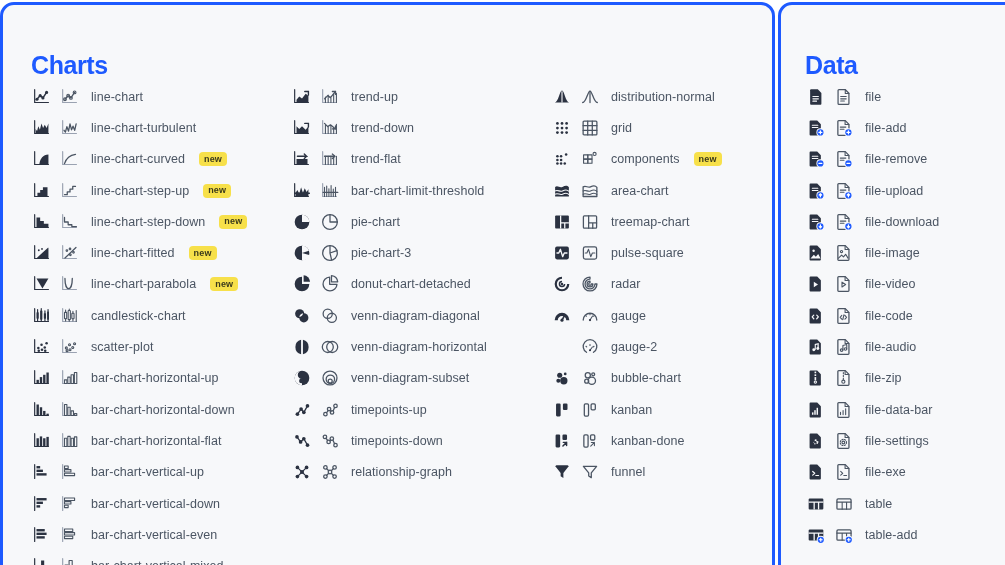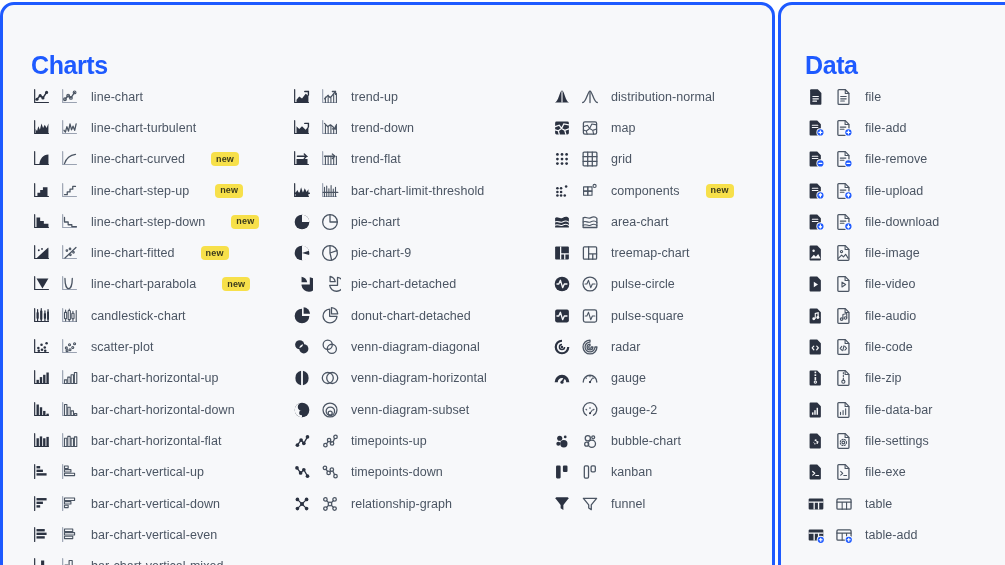--- a/index.html
+++ b/index.html
@@ -51,21 +51,21 @@
   .ico svg{display:block;}
   .ico-solid{margin-right:6px;}
   .ico-line{margin-right:10px;}
   .row-label{
     font-size:12.5px;
     color:#4b5563;
     white-space:nowrap;
     letter-spacing:0.05px;
   }
   .badge{
-    margin-left:26px;
+    margin-left:14px;
     background:#f7e04a;
     color:#3b3a1c;
     font-size:9px;
     font-weight:bold;
     letter-spacing:0.2px;
     padding:2.5px 5px 2.5px 5px;
     border-radius:4px;
     line-height:1;
     white-space:nowrap;
   }
@@ -538,36 +538,21 @@
               <path style="fill:#f7f8fa" d="M12 12V4a8 8 0 017.6 5.5z"></path>
               <path style="fill:#f7f8fa" d="M12 12l8.8 2.5A8 8 0 0112 20z"></path>
             </svg>
           </span>
           <span class="ico ico-line">
             <svg width="22" height="22" viewBox="0 0 24 24">
               <circle class="stroke" cx="12" cy="12" r="8"></circle>
               <path class="stroke" d="M12 12V4M12 12l7.5-2.6M12 12l1.8 7.8"></path>
             </svg>
           </span>
-          <span class="row-label">pie-chart-9</span>
-        </div>
-        <div class="row">
-          <span class="ico ico-solid">
-            <svg width="22" height="22" viewBox="0 0 24 24">
-              <path class="solid" d="M11 13a8 8 0 109-9v8h-9z" transform="translate(0.5,0.5)"></path>
-              <path class="solid" d="M19 3.2a7.6 7.6 0 016.2 6.2h-6.2z" transform="translate(-7.5,0.8)"></path>
-            </svg>
-          </span>
-          <span class="ico ico-line">
-            <svg width="22" height="22" viewBox="0 0 24 24">
-              <path class="stroke" d="M11.2 12.8a7.6 7.6 0 108.6-8.6v8.6z" transform="translate(0.4,0.6)"></path>
-              <path class="stroke" d="M12.4 3.6a7.6 7.6 0 015.6 5.6h-5.6z" transform="translate(-0.3,0.2)"></path>
-            </svg>
-          </span>
-          <span class="row-label">pie-chart-detached</span>
+          <span class="row-label">pie-chart-3</span>
         </div>
         <div class="row">
           <span class="ico ico-solid">
             <svg width="22" height="22" viewBox="0 0 24 24">
               <path class="solid" d="M12 4a8 8 0 108 8h-8z"></path>
               <path class="solid" d="M14 2.5a7.6 7.6 0 017 7h-7z" transform="translate(-0.2,0)"></path>
             </svg>
           </span>
           <span class="ico ico-line">
             <svg width="22" height="22" viewBox="0 0 24 24">
@@ -711,39 +696,20 @@
               <path style="fill:#f7f8fa" d="M11.4 5.6h1.2V18h-1.2z"></path>
             </svg>
           </span>
           <span class="ico ico-line">
             <svg width="22" height="22" viewBox="0 0 24 24">
               <path class="stroke" d="M4 18c4 0 5.5-12.5 8-12.5S16 18 20 18"></path>
               <path class="stroke" d="M12 5.8V18"></path>
             </svg>
           </span>
           <span class="row-label">distribution-normal</span>
-        </div>
-        <div class="row">
-          <span class="ico ico-solid">
-            <svg width="22" height="22" viewBox="0 0 24 24">
-              <rect class="solid" x="4.5" y="5" width="15" height="14" rx="1.6"></rect>
-              <g style="stroke:#f7f8fa;stroke-width:1.4;fill:none;stroke-linecap:round">
-                <path d="M4.5 10.5L9 9l2.5 3.5L8 15l-3.5-1M19.5 8.5L14 7.5 11.5 12.5 15 14.5l4.5-1.5M8 15l1 4M15 14.5l1.2 4.5"></path>
-              </g>
-            </svg>
-          </span>
-          <span class="ico ico-line">
-            <svg width="22" height="22" viewBox="0 0 24 24">
-              <rect class="stroke" x="4.8" y="5.3" width="14.4" height="13.4" rx="1.6"></rect>
-              <g class="stroke-thin">
-                <path d="M4.8 10.6L9.2 9l2.4 3.6L8 15.2l-3.2-1M19.2 8.6L14 7.6l-2.4 5 3.4 2 4.2-1.4M8 15.2l.9 3.5M15 14.6l1 4"></path>
-              </g>
-            </svg>
-          </span>
-          <span class="row-label">map</span>
         </div>
         <div class="row">
           <span class="ico ico-solid">
             <svg width="22" height="22" viewBox="0 0 24 24">
               <g class="solid">
                 <circle cx="7" cy="7" r="1.5"></circle>
                 <circle cx="12" cy="7" r="1.5"></circle>
                 <circle cx="17" cy="7" r="1.5"></circle>
                 <circle cx="7" cy="12" r="1.5"></circle>
                 <circle cx="12" cy="12" r="1.5"></circle>
@@ -823,35 +789,20 @@
             <svg width="22" height="22" viewBox="0 0 24 24">
               <rect class="stroke" x="4.8" y="5.3" width="14.4" height="13.4" rx="1"></rect>
               <path class="stroke" d="M10.5 5.3v13.4M10.5 13h8.7M15 13v5.7"></path>
             </svg>
           </span>
           <span class="row-label">treemap-chart</span>
         </div>
         <div class="row">
           <span class="ico ico-solid">
             <svg width="22" height="22" viewBox="0 0 24 24">
-              <circle class="solid" cx="12" cy="12" r="8"></circle>
-              <path style="stroke:#f7f8fa;stroke-width:1.5;fill:none;stroke-linejoin:round;stroke-linecap:round" d="M6.5 12h2l1.8-4 2.4 8 1.8-4h2.9"></path>
-            </svg>
-          </span>
-          <span class="ico ico-line">
-            <svg width="22" height="22" viewBox="0 0 24 24">
-              <circle class="stroke" cx="12" cy="12" r="7.6"></circle>
-              <path class="stroke-thin" d="M6.6 12h2l1.8-4 2.4 8 1.8-4h2.9"></path>
-            </svg>
-          </span>
-          <span class="row-label">pulse-circle</span>
-        </div>
-        <div class="row">
-          <span class="ico ico-solid">
-            <svg width="22" height="22" viewBox="0 0 24 24">
               <rect class="solid" x="4.5" y="5" width="15" height="14" rx="2"></rect>
               <path style="stroke:#f7f8fa;stroke-width:1.5;fill:none;stroke-linejoin:round;stroke-linecap:round" d="M6.5 12h2l1.8-4 2.4 8 1.8-4h2.9"></path>
             </svg>
           </span>
           <span class="ico ico-line">
             <svg width="22" height="22" viewBox="0 0 24 24">
               <rect class="stroke" x="4.8" y="5.3" width="14.4" height="13.4" rx="2"></rect>
               <path class="stroke-thin" d="M6.8 12h1.8l1.8-4 2.4 8 1.8-4h2.7"></path>
             </svg>
           </span>
@@ -937,20 +888,37 @@
               <rect class="solid" x="13" y="5" width="5" height="7" rx="1.2"></rect>
             </svg>
           </span>
           <span class="ico ico-line">
             <svg width="22" height="22" viewBox="0 0 24 24">
               <rect class="stroke" x="5.8" y="5.3" width="4.6" height="13.4" rx="1.2"></rect>
               <rect class="stroke" x="13.2" y="5.3" width="4.6" height="6.6" rx="1.2"></rect>
             </svg>
           </span>
           <span class="row-label">kanban</span>
+        </div>
+        <div class="row">
+          <span class="ico ico-solid">
+            <svg width="22" height="22" viewBox="0 0 24 24">
+              <rect class="solid" x="5" y="5" width="5" height="14" rx="1.2"></rect>
+              <rect class="solid" x="12.5" y="5" width="5" height="6" rx="1.2"></rect>
+              <path class="axis-d" style="stroke-width:1.6" d="M13 18.5l4-4M17 18v-3.5h-3.5" transform="translate(0,-1)"></path>
+            </svg>
+          </span>
+          <span class="ico ico-line">
+            <svg width="22" height="22" viewBox="0 0 24 24">
+              <rect class="stroke" x="5.3" y="5.3" width="4.6" height="13.4" rx="1.2"></rect>
+              <rect class="stroke" x="12.6" y="5.3" width="4.6" height="5.6" rx="1.2"></rect>
+              <path class="stroke-thin" d="M12.8 17.5l4-4M16.8 17v-3.3h-3.3"></path>
+            </svg>
+          </span>
+          <span class="row-label">kanban-done</span>
         </div>
         <div class="row">
           <span class="ico ico-solid">
             <svg width="22" height="22" viewBox="0 0 24 24">
               <path class="solid" d="M4.5 5.5h15L13.5 13v5.5l-3-2V13z"></path>
               <path class="axis-d" style="stroke-width:1.8" d="M6 5.5h12"></path>
             </svg>
           </span>
           <span class="ico ico-line">
             <svg width="22" height="22" viewBox="0 0 24 24">
@@ -1110,55 +1078,55 @@
               <path class="stroke-thin" d="M13.2 4.2v4h4"></path>
               <path class="stroke-thin" d="M9.8 10l4 2.6-4 2.6z"></path>
             </svg>
           </span>
           <span class="row-label">file-video</span>
         </div>
         <div class="row">
           <span class="ico ico-solid">
             <svg width="22" height="22" viewBox="0 0 24 24">
               <path class="solid" d="M6 3.8h7.3l4 4v11.4a1 1 0 01-1 1H6a1 1 0 01-1-1V4.8a1 1 0 011-1z"></path>
+              <path style="stroke:#f7f8fa;stroke-width:1.3;fill:none;stroke-linecap:round;stroke-linejoin:round" d="M9.6 11l-1.8 2 1.8 2M12.8 11l1.8 2-1.8 2"></path>
+            </svg>
+          </span>
+          <span class="ico ico-line">
+            <svg width="22" height="22" viewBox="0 0 24 24">
+              <path class="stroke" d="M6.2 4h7.2l4 4v11.2a.9.9 0 01-.9.9H6.2a.9.9 0 01-.9-.9V4.9a.9.9 0 01.9-.9z"></path>
+              <path class="stroke-thin" d="M13.2 4.2v4h4"></path>
+              <path class="stroke-thin" d="M9.6 11.4l-1.8 2 1.8 2M13 11.4l1.8 2-1.8 2M11.9 10.8l-1.2 5.2"></path>
+            </svg>
+          </span>
+          <span class="row-label">file-code</span>
+        </div>
+        <div class="row">
+          <span class="ico ico-solid">
+            <svg width="22" height="22" viewBox="0 0 24 24">
+              <path class="solid" d="M6 3.8h7.3l4 4v11.4a1 1 0 01-1 1H6a1 1 0 01-1-1V4.8a1 1 0 011-1z"></path>
               <g style="fill:#f7f8fa">
                 <circle cx="9.6" cy="15" r="1.6"></circle>
                 <circle cx="14" cy="13.6" r="1.6"></circle>
                 <path d="M10.6 15V8.6l4.4-1.1v6.1h-1.4V9.2l-1.8.5V15z"></path>
               </g>
             </svg>
           </span>
           <span class="ico ico-line">
             <svg width="22" height="22" viewBox="0 0 24 24">
               <path class="stroke" d="M6.2 4h7.2l4 4v11.2a.9.9 0 01-.9.9H6.2a.9.9 0 01-.9-.9V4.9a.9.9 0 01.9-.9z"></path>
               <path class="stroke-thin" d="M13.2 4.2v4h4"></path>
               <g class="stroke-thin">
                 <circle cx="9.4" cy="15.4" r="1.4"></circle>
                 <circle cx="13.6" cy="14.2" r="1.4"></circle>
                 <path d="M10.8 15.4V10.4l4.2-1.1v4.9"></path>
               </g>
             </svg>
           </span>
           <span class="row-label">file-audio</span>
-        </div>
-        <div class="row">
-          <span class="ico ico-solid">
-            <svg width="22" height="22" viewBox="0 0 24 24">
-              <path class="solid" d="M6 3.8h7.3l4 4v11.4a1 1 0 01-1 1H6a1 1 0 01-1-1V4.8a1 1 0 011-1z"></path>
-              <path style="stroke:#f7f8fa;stroke-width:1.3;fill:none;stroke-linecap:round;stroke-linejoin:round" d="M9.6 11l-1.8 2 1.8 2M12.8 11l1.8 2-1.8 2"></path>
-            </svg>
-          </span>
-          <span class="ico ico-line">
-            <svg width="22" height="22" viewBox="0 0 24 24">
-              <path class="stroke" d="M6.2 4h7.2l4 4v11.2a.9.9 0 01-.9.9H6.2a.9.9 0 01-.9-.9V4.9a.9.9 0 01.9-.9z"></path>
-              <path class="stroke-thin" d="M13.2 4.2v4h4"></path>
-              <path class="stroke-thin" d="M9.6 11.4l-1.8 2 1.8 2M13 11.4l1.8 2-1.8 2M11.9 10.8l-1.2 5.2"></path>
-            </svg>
-          </span>
-          <span class="row-label">file-code</span>
         </div>
         <div class="row">
           <span class="ico ico-solid">
             <svg width="22" height="22" viewBox="0 0 24 24">
               <path class="solid" d="M6 3.8h7.3l4 4v11.4a1 1 0 01-1 1H6a1 1 0 01-1-1V4.8a1 1 0 011-1z"></path>
               <g style="fill:#f7f8fa">
                 <rect x="10.4" y="5" width="1.8" height="1.8"></rect>
                 <rect x="10.4" y="8" width="1.8" height="1.8"></rect>
                 <rect x="10.4" y="11" width="1.8" height="3.6"></rect>
                 <circle cx="11.3" cy="16.4" r="1.8"></circle>

